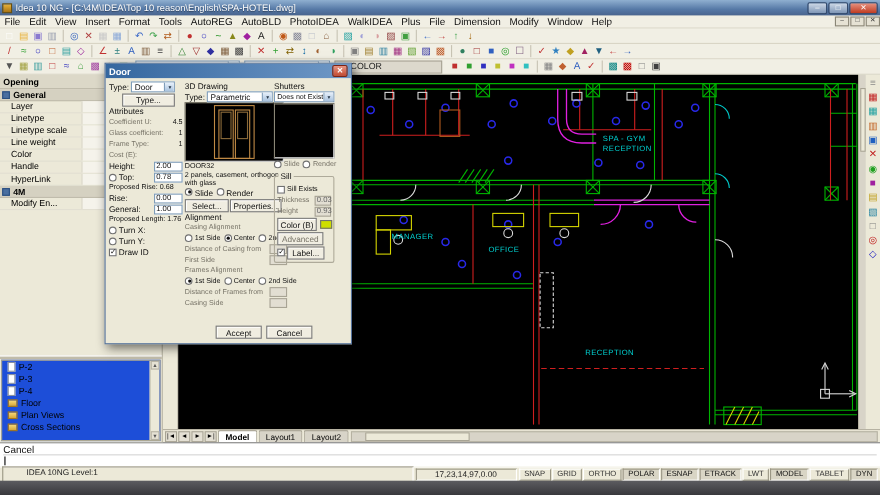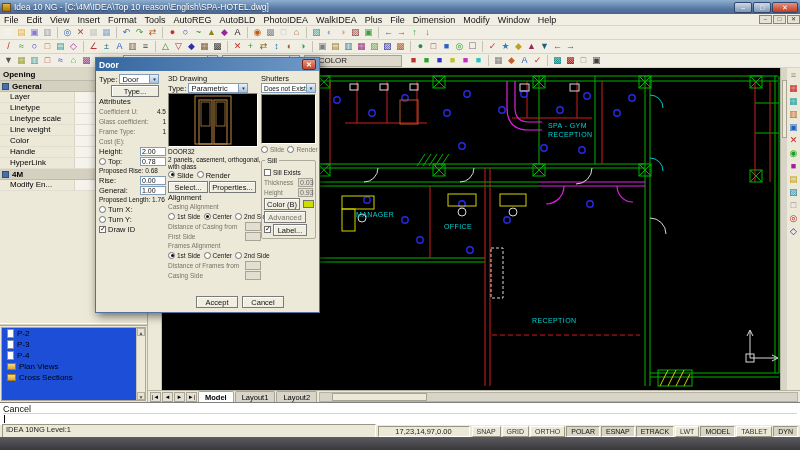--- a/index.html
+++ b/index.html
@@ -66,35 +66,35 @@
 .ltab.active{background:#fff;font-weight:bold}
 #hscroll{flex:1;height:10px;background:#d8d4c8;border:1px solid #b6b2a2;margin:0 2px;position:relative}
 #hscroll .thumb{position:absolute;left:12px;top:0;width:95px;height:8px;background:#ece9d8;border:1px solid #a8a494}
 
 
 #command{position:absolute;left:0;top:402px;width:800px;height:22px;background:#fff;border-top:1px solid #808080;font-size:9px;padding:1px 3px}
 #cmd-hist{height:10px;line-height:10px;border-bottom:1px solid #d4d4d4;color:#111}
 #cmd-line{height:10px;display:flex;align-items:center}
 .caret{display:inline-block;width:1px;height:8px;background:#000;margin-left:1px}
 #statusbar{position:absolute;left:0;top:424px;width:800px;height:13px;background:#ece9d8;border-top:1px solid #fff;display:flex;align-items:center;font-size:7.5px;padding:0 2px;gap:2px}
-#status-left{flex:1;height:15px;line-height:10px;border:1px solid;border-color:#9a9684 #fff #fff #9a9684;padding-left:3px;color:#222}
+#status-left{flex:1;height:15px;line-height:10px;border:1px solid;border-color:#9a9684 #fff #fff #9a9684;padding-left:21px;color:#222}
 #status-coords{width:92px;height:11px;line-height:10px;border:1px solid;border-color:#9a9684 #fff #fff #9a9684;text-align:center;color:#222}
 #status-toggles{display:flex;gap:1px}
 .stoggle{height:11px;line-height:10px;padding:0 4px;border:1px solid;border-color:#fff #9a9684 #9a9684 #fff;background:#ece9d8;font-size:7px;color:#333}
 .stoggle.on{border-color:#9a9684 #fff #fff #9a9684;background:#d9d5c5;color:#111}
 #taskbar{position:absolute;left:0;top:437px;width:800px;height:13px;background:linear-gradient(#5c5c60,#38383c)}
 
 
 #dialog{position:absolute;left:95px;top:57px;width:225px;height:256px;background:#ece9d8;border:1px solid #53719c;box-shadow:2px 3px 9px rgba(0,0,0,.55);z-index:50;font-size:7.5px;color:#111}
 #dlg-title{height:13px;background:linear-gradient(90deg,#35679f,#6f98c6);color:#fff;font-weight:bold;font-size:8.5px;display:flex;align-items:center;padding:0 3px}
 #dlg-close{margin-left:auto;width:14px;height:11px;background:linear-gradient(#e79684,#c2492e);border:1px solid #7e2413;border-radius:2px;color:#fff;font-size:7px;line-height:9px;text-align:center}
 .dcol{position:absolute;top:16px}
 #dcol-left{left:3px;width:67px}
 #dcol-mid{left:72px;width:93px}
-#dcol-right{left:165px;width:55px}
+#dcol-right{left:153px;width:55px}
 .dlabel{height:9px;line-height:9px;white-space:nowrap}
 .drow{display:flex;align-items:center;height:10px;white-space:nowrap}
 .sm{font-size:6.5px}
 .gray{color:#787468}
 .dfield{background:#fff;border:1px solid #7f9db9;height:9px;line-height:8px;padding:0 1px;font-size:7px;flex:0 0 auto}
 .dis{background:#e2ded2;color:#666;border-color:#a8a494}
 .dbtn{background:#f0ede1;border:1px solid #7a7a7a;box-shadow:inset 1px 1px 0 #fff;height:12px;line-height:11px;text-align:center;font-size:7.5px;flex:0 0 auto}
 .dcombo{height:10px;background:#fff;border:1px solid #7f9db9;display:flex;align-items:center;padding-left:2px;position:relative;flex:0 0 auto;overflow:hidden}
 .dcombo .carrow{position:absolute;right:0;top:0;width:9px;height:100%;background:linear-gradient(#e8f1fb,#a8c2de);border-left:1px solid #7f9db9;font-size:4.5px;line-height:9px;text-align:center;color:#234}
 .rad{display:inline-block;width:7px;height:7px;border:1px solid #707070;border-radius:50%;background:#fff;margin-right:2px;position:relative;flex:0 0 auto}
@@ -333,20 +333,24 @@
           <span class="tico sheet"></span>
           <span class="tree-label">P-2</span>
         </div>
         <div class="tree-row">
           <span class="tico sheet"></span>
           <span class="tree-label">P-3</span>
         </div>
         <div class="tree-row">
           <span class="tico sheet"></span>
           <span class="tree-label">P-4</span>
+        </div>
+        <div class="tree-row">
+          <span class="tico folder"></span>
+          <span class="tree-label">Floor</span>
         </div>
         <div class="tree-row">
           <span class="tico folder"></span>
           <span class="tree-label">Plan Views</span>
         </div>
         <div class="tree-row">
           <span class="tico folder"></span>
           <span class="tree-label">Cross Sections</span>
         </div>
       </div>

